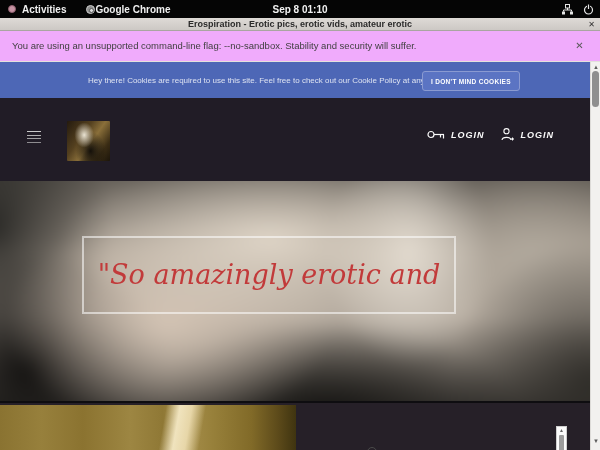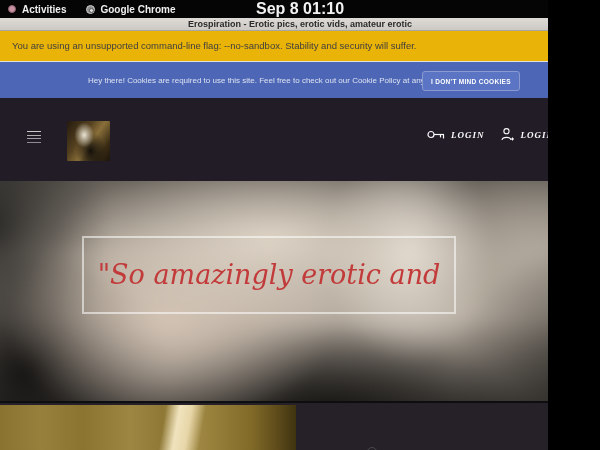--- a/index.html
+++ b/index.html
@@ -1,40 +1,40 @@
 <!DOCTYPE html>
 <html><head>
 <meta charset="utf-8">
 <style>
   * { margin:0; padding:0; box-sizing:border-box; }
   html,body { width:600px; height:450px; overflow:hidden; background:#000; }
   body { font-family:"Liberation Sans", sans-serif; position:relative; }
-  #screen { position:absolute; left:0; top:0; width:548px; height:450px; overflow:hidden; background:#0c0c0c; }
+  #screen { position:absolute; left:0; top:0; width:600px; height:450px; overflow:hidden; background:#0c0c0c; }
 
   
   .topbar { position:absolute; left:0; top:0; width:600px; height:18px; background:#050505; color:#f2f2f2; }
   .topbar .left { position:absolute; left:8px; top:0; height:18px; display:flex; align-items:center; gap:6px; }
   .status-dot { width:8px; height:8px; border-radius:50%; background:#c693a3; border:1px solid #8f5f6e; }
   .topbar-label { font-size:10px; font-weight:bold; color:#f0f0f0; }
-  .chrome-menu { display:flex; align-items:center; gap:5px; margin-left:14px; }
+  .chrome-menu { display:flex; align-items:center; margin-left:14px; }
   .chrome-ball { width:9px; height:9px; border-radius:50%; background:#8f8f8f; border:1px solid #c9c9c9; position:relative; }
   .chrome-ball::after { content:""; position:absolute; left:2px; top:2px; width:3px; height:3px; border-radius:50%; background:#dedede; border:1px solid #5c5c5c; }
-  .topbar .clock { position:absolute; left:0; right:0; top:0; height:18px; display:flex; align-items:center; justify-content:center; font-size:16px; font-weight:bold; pointer-events:none; }
+  .topbar .clock { position:absolute; left:0; right:0; top:0; height:18px; display:flex; align-items:center; justify-content:center; font-size:10px; font-weight:bold; pointer-events:none; }
   .topbar .right { position:absolute; right:6px; top:0; height:18px; display:flex; align-items:center; gap:10px; }
 
   
   .titlebar { position:absolute; left:0; top:18px; width:600px; height:13px;
     background:linear-gradient(#dedad6,#ccc8c4); border-bottom:1px solid #a9a5a1;
     display:flex; align-items:center; justify-content:center; }
   .titlebar .title { font-size:9px; font-weight:bold; color:#2b2b2b; }
   .titlebar .win-close { position:absolute; right:3px; top:1px; width:11px; height:11px; font-size:8px; color:#333;
     display:flex; align-items:center; justify-content:center; cursor:default; }
 
   
-  .infobar { position:absolute; left:0; top:31px; width:600px; height:31px; background:#eab308; border-bottom:1px solid #e3e0dc; }
+  .infobar { position:absolute; left:0; top:31px; width:600px; height:31px; background:#f0abfc; border-bottom:1px solid #e3e0dc; }
   .infobar .msg { position:absolute; left:12px; top:9px; font-size:9.5px; color:#3f3f3f; }
   .infobar .ib-close { position:absolute; right:14px; top:8px; width:13px; height:13px; font-size:10px; color:#5a5a5a;
     display:flex; align-items:center; justify-content:center; }
 
   
   .viewport { position:absolute; left:0; top:62px; width:590px; height:388px; overflow:hidden; background:#262028; }
 
   
   .cookiebar { position:absolute; left:0; top:0; width:590px; height:36px; background:#4d67b6; }
   .cookiebar .cmsg { position:absolute; left:88px; top:14px; font-size:8px; color:#dde2f1; }
@@ -47,21 +47,21 @@
   .hamburger { position:absolute; left:27px; top:33px; width:14px; height:12px; display:flex; flex-direction:column; justify-content:space-between; cursor:pointer; }
   .hamburger span { display:block; height:1px; background:#c9c9c9; }
   .hamburger span:nth-child(2){ opacity:.85; } .hamburger span:nth-child(3){ opacity:.75; } .hamburger span:nth-child(4){ opacity:.65; }
   .site-logo { position:absolute; left:67px; top:23px; width:43px; height:40px; border-radius:1px;
     background:
       radial-gradient(ellipse 14px 18px at 40% 35%, #e8e2d2 0%, rgba(232,226,210,0) 70%),
       radial-gradient(ellipse 20px 26px at 55% 75%, #14100a 0%, rgba(20,16,10,0) 75%),
       linear-gradient(125deg, #241a0e 0%, #54401f 35%, #8a6f3a 55%, #3a2c14 80%, #1c150a 100%); }
   .hdr-actions { position:absolute; right:36px; top:30px; display:flex; align-items:center; gap:16px; }
   .hdr-btn { display:flex; align-items:center; gap:6px; color:#fff; cursor:pointer; }
-  .hdr-btn .lbl { font-size:9px; font-weight:bold; font-style:italic; letter-spacing:1px; color:#fafafa;font-family:Liberation Serif, serif; }
+  .hdr-btn .lbl { font-size:9px; font-weight:bold; font-style:italic; letter-spacing:1px; color:#fafafa; }
 
   
   .hero { position:absolute; left:0; top:119px; width:590px; height:220px; overflow:hidden; background:#8d857a; }
   .hero-photo { position:absolute; left:-20px; top:-20px; width:630px; height:260px; filter:blur(7px);
     background:
       radial-gradient(ellipse 300px 120px at 46% 30%, rgba(226,216,202,.95) 0%, rgba(226,216,202,0) 70%),
       radial-gradient(ellipse 120px 160px at 68% 35%, rgba(240,234,224,.8) 0%, rgba(240,234,224,0) 70%),
       radial-gradient(ellipse 230px 150px at 30% 62%, rgba(214,198,182,.9) 0%, rgba(214,198,182,0) 72%),
       radial-gradient(ellipse 200px 170px at 8% 80%, rgba(12,11,10,.95) 0%, rgba(12,11,10,0) 70%),
       radial-gradient(ellipse 170px 220px at 2% 25%, rgba(30,30,28,.9) 0%, rgba(30,30,28,0) 70%),

